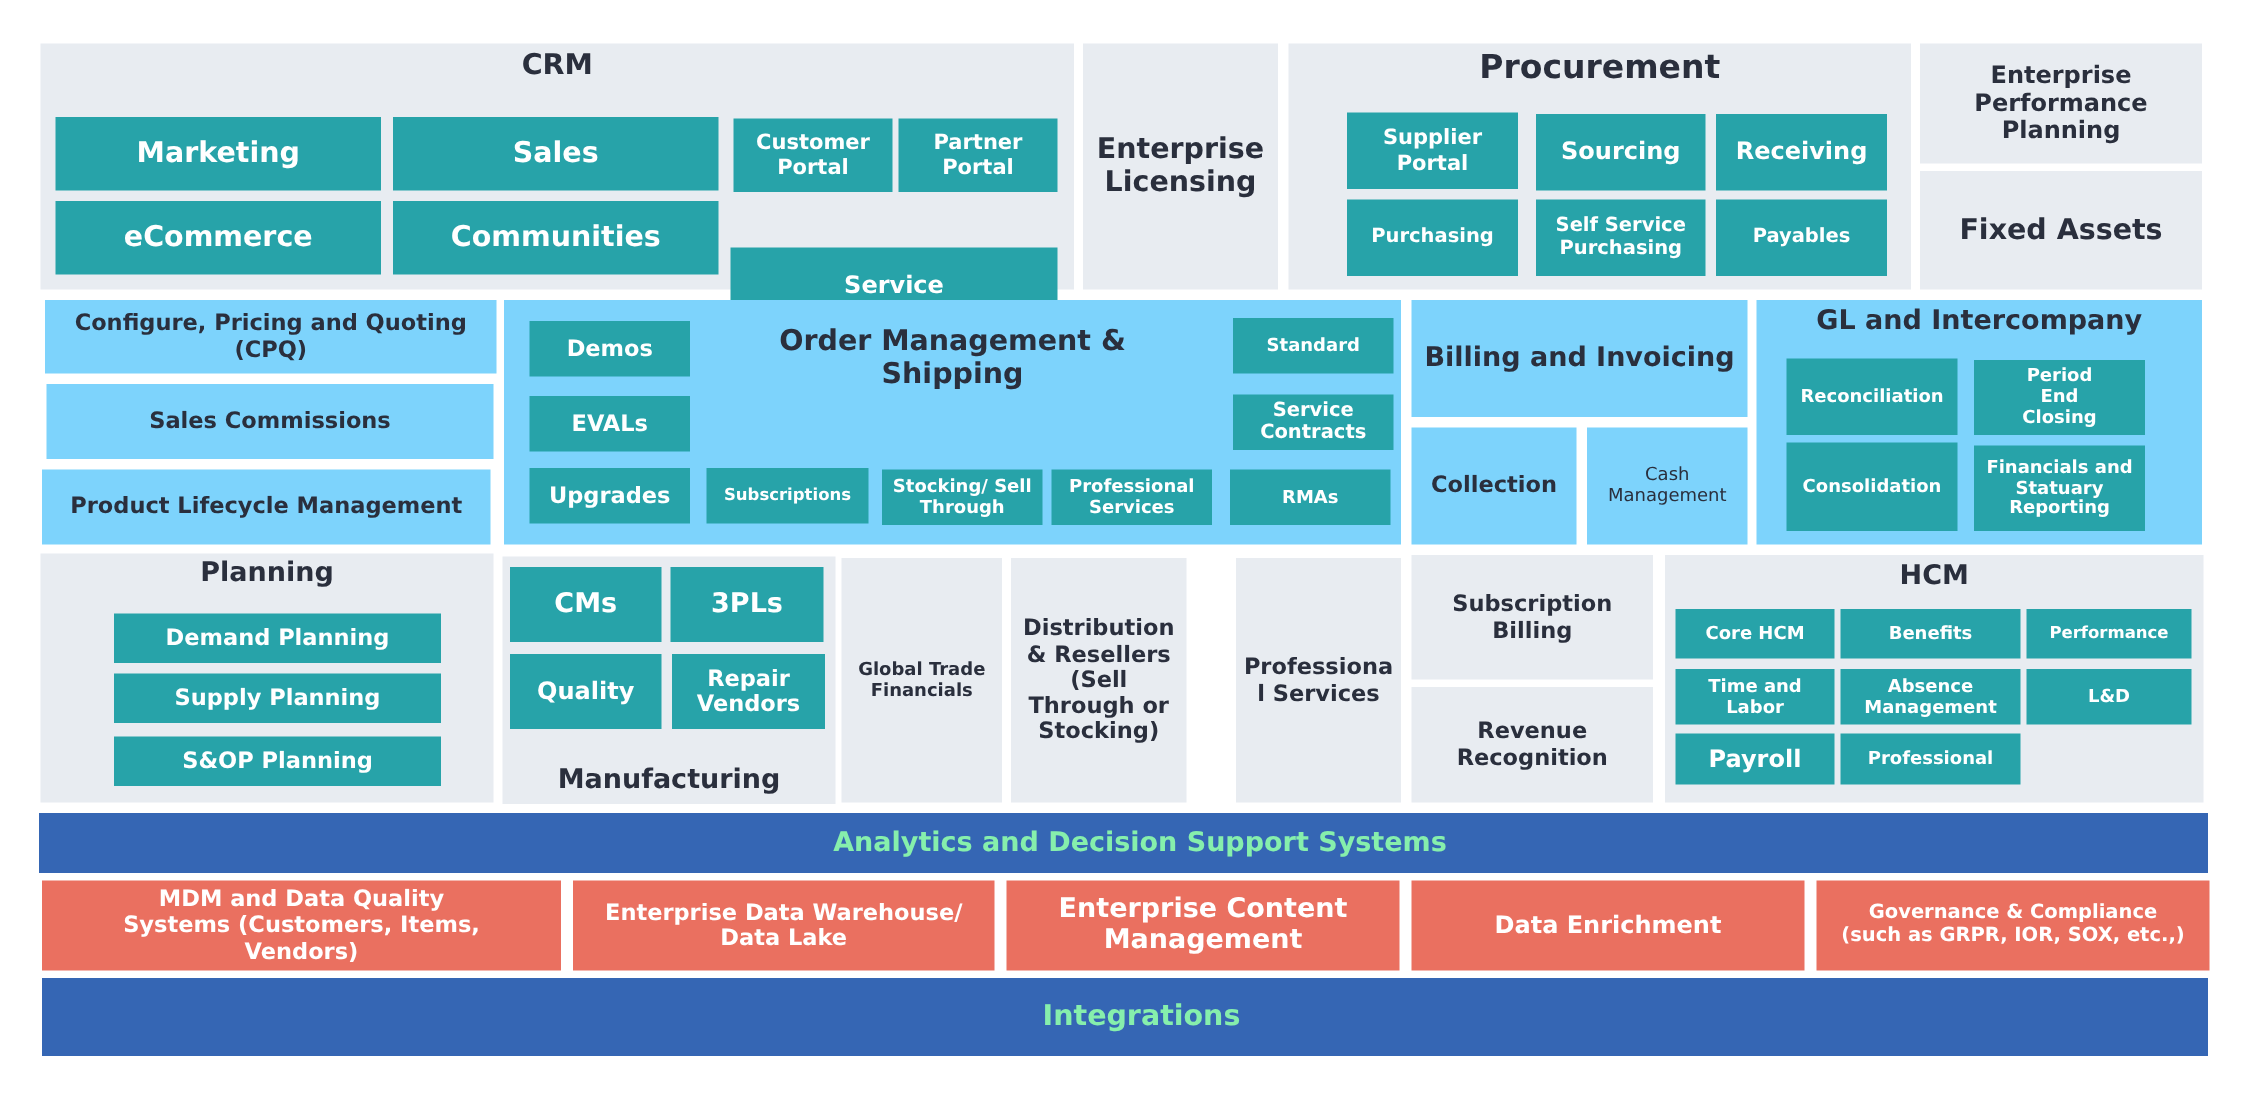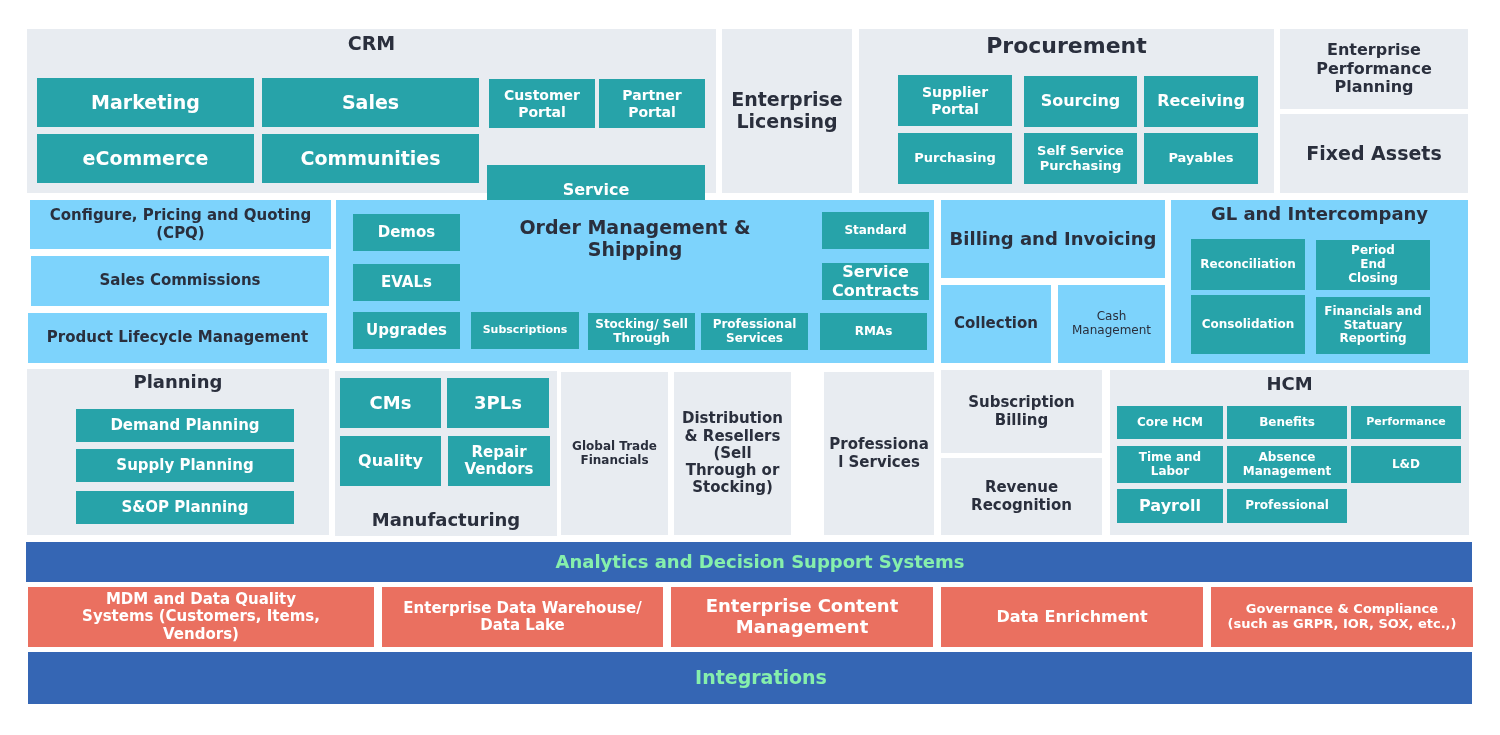--- a/index.html
+++ b/index.html
@@ -48,21 +48,21 @@
 
 <div class="box grey" style="left:336px;top:200px;width:598px;height:163px;"></div>
 <div class="box" style="left:470px;top:222px;width:330px;height:34px;font-size:19px;color:#2a2f3d;">Order Management &amp; Shipping</div>
 <div class="box teal" style="left:353px;top:214px;width:107px;height:37px;font-size:15px;">Demos</div>
 <div class="box teal" style="left:353px;top:264px;width:107px;height:37px;font-size:15px;">EVALs</div>
 <div class="box teal" style="left:353px;top:312px;width:107px;height:37px;font-size:15px;">Upgrades</div>
 <div class="box teal" style="left:471px;top:312px;width:108px;height:37px;font-size:11px;">Subscriptions</div>
 <div class="box teal" style="left:588px;top:313px;width:107px;height:37px;font-size:12px;padding:0 4px;">Stocking/ Sell Through</div>
 <div class="box teal" style="left:701px;top:313px;width:107px;height:37px;font-size:12px;">Professional Services</div>
 <div class="box teal" style="left:822px;top:212px;width:107px;height:37px;font-size:12px;">Standard</div>
-<div class="box teal" style="left:822px;top:263px;width:107px;height:37px;font-size:16px;padding:0 14px;">Service Contracts</div>
+<div class="box teal" style="left:822px;top:263px;width:107px;height:37px;font-size:13px;padding:0 14px;">Service Contracts</div>
 <div class="box teal" style="left:820px;top:313px;width:107px;height:37px;font-size:12px;">RMAs</div>
 
 <div class="box grey" style="left:941px;top:200px;width:224px;height:78px;font-size:18px;">Billing and Invoicing</div>
 <div class="box grey" style="left:941px;top:285px;width:110px;height:78px;font-size:15px;">Collection</div>
 <div class="box grey" style="left:1058px;top:285px;width:107px;height:78px;font-size:12px;font-weight:normal;">Cash Management</div>
 
 <div class="box grey top" style="left:1171px;top:200px;width:297px;height:163px;">
   <div class="title" style="top:4px;font-size:18px;">GL and Intercompany</div>
 </div>
 <div class="box teal" style="left:1191px;top:239px;width:114px;height:51px;font-size:12px;">Reconciliation</div>

